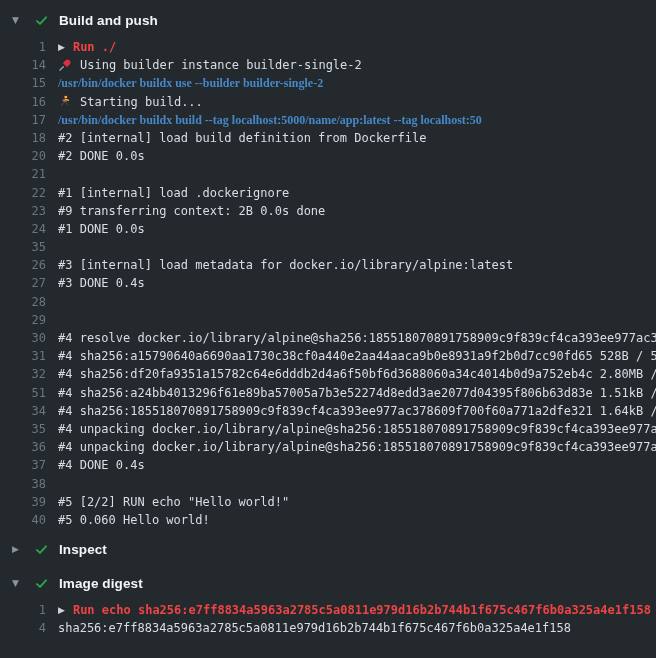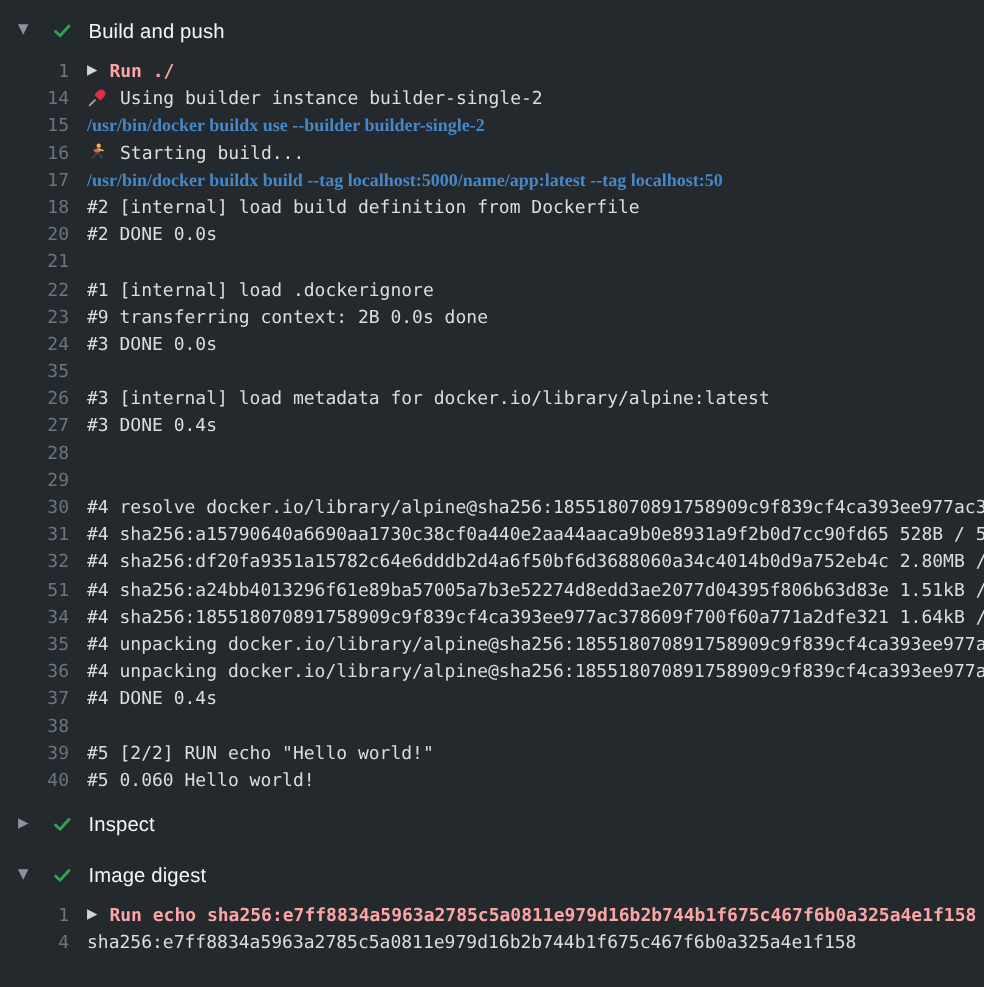--- a/index.html
+++ b/index.html
@@ -27,21 +27,21 @@
   }
   .check {
     width: 16px; height: 16px;
     flex: none;
     margin-right: 9px;
     display: inline-flex;
     align-items: center;
   }
   .section-title {
     font-family: "Liberation Sans", "DejaVu Sans", sans-serif;
-    font-weight: normal;
+    font-weight: bold;
     font-size: 13.5px;
     color: #f3f6f9;
     letter-spacing: 0.1px;
   }
 
   .log-block { padding: 4px 0 6px 0; }
   .log-row {
     display: flex;
     height: 18.2px;
     line-height: 18.2px;
@@ -51,21 +51,21 @@
   .line-number {
     width: 46px;
     flex: none;
     text-align: right;
     margin-right: 12px;
     color: #6b7680;
     cursor: pointer;
   }
   .line-text { color: #d8dee4; }
   .line-text.command { color: #4688c7; font-weight: bold; font-family: Liberation Serif, serif; }
-  .line-text.group { color: #fca5a5; font-weight: bold; }
+  .line-text.group { color: #ef4444; font-weight: bold; }
   .row-toggle {
     color: #cdd4da;
     font-size: 9px;
     margin-right: 8px;
     font-family: "DejaVu Sans", sans-serif;
     cursor: pointer;
   }
   .line-icon {
     width: 14px; height: 14px;
     display: inline-flex;
@@ -100,21 +100,21 @@
             <path d="M5 6.2 L9 4.8 L11.2 7.6 L7.8 9 Z" fill="#e8663c"></path>
             <path d="M8 9 L4.6 12.4 M9.6 8.4 L12 12.2" fill="none" stroke="#38434f" stroke-width="1.7" stroke-linecap="round"></path>
             <path d="M9.4 5.4 L13 6.6" fill="none" stroke="#f5b63f" stroke-width="1.4" stroke-linecap="round"></path>
           </svg></span><span class="line-text">Starting build...</span></div>
       <div class="log-row"><span class="line-number">17</span><span class="line-text command">/usr/bin/docker buildx build --tag localhost:5000/name/app:latest --tag localhost:50</span></div>
       <div class="log-row"><span class="line-number">18</span><span class="line-text">#2 [internal] load build definition from Dockerfile</span></div>
       <div class="log-row"><span class="line-number">20</span><span class="line-text">#2 DONE 0.0s</span></div>
       <div class="log-row"><span class="line-number">21</span><span class="line-text"></span></div>
       <div class="log-row"><span class="line-number">22</span><span class="line-text">#1 [internal] load .dockerignore</span></div>
       <div class="log-row"><span class="line-number">23</span><span class="line-text">#9 transferring context: 2B 0.0s done</span></div>
-      <div class="log-row"><span class="line-number">24</span><span class="line-text">#3 DONE 0.0s</span></div>
+      <div class="log-row"><span class="line-number">24</span><span class="line-text">#1 DONE 0.0s</span></div>
       <div class="log-row"><span class="line-number">35</span><span class="line-text"></span></div>
       <div class="log-row"><span class="line-number">26</span><span class="line-text">#3 [internal] load metadata for docker.io/library/alpine:latest</span></div>
       <div class="log-row"><span class="line-number">27</span><span class="line-text">#3 DONE 0.4s</span></div>
       <div class="log-row"><span class="line-number">28</span><span class="line-text"></span></div>
       <div class="log-row"><span class="line-number">29</span></div>
       <div class="log-row"><span class="line-number">30</span><span class="line-text">#4 resolve docker.io/library/alpine@sha256:185518070891758909c9f839cf4ca393ee977ac3</span></div>
       <div class="log-row"><span class="line-number">31</span><span class="line-text">#4 sha256:a15790640a6690aa1730c38cf0a440e2aa44aaca9b0e8931a9f2b0d7cc90fd65 528B / 5</span></div>
       <div class="log-row"><span class="line-number">32</span><span class="line-text">#4 sha256:df20fa9351a15782c64e6dddb2d4a6f50bf6d3688060a34c4014b0d9a752eb4c 2.80MB /</span></div>
       <div class="log-row"><span class="line-number">51</span><span class="line-text">#4 sha256:a24bb4013296f61e89ba57005a7b3e52274d8edd3ae2077d04395f806b63d83e 1.51kB /</span></div>
       <div class="log-row"><span class="line-number">34</span><span class="line-text">#4 sha256:185518070891758909c9f839cf4ca393ee977ac378609f700f60a771a2dfe321 1.64kB /</span></div>

